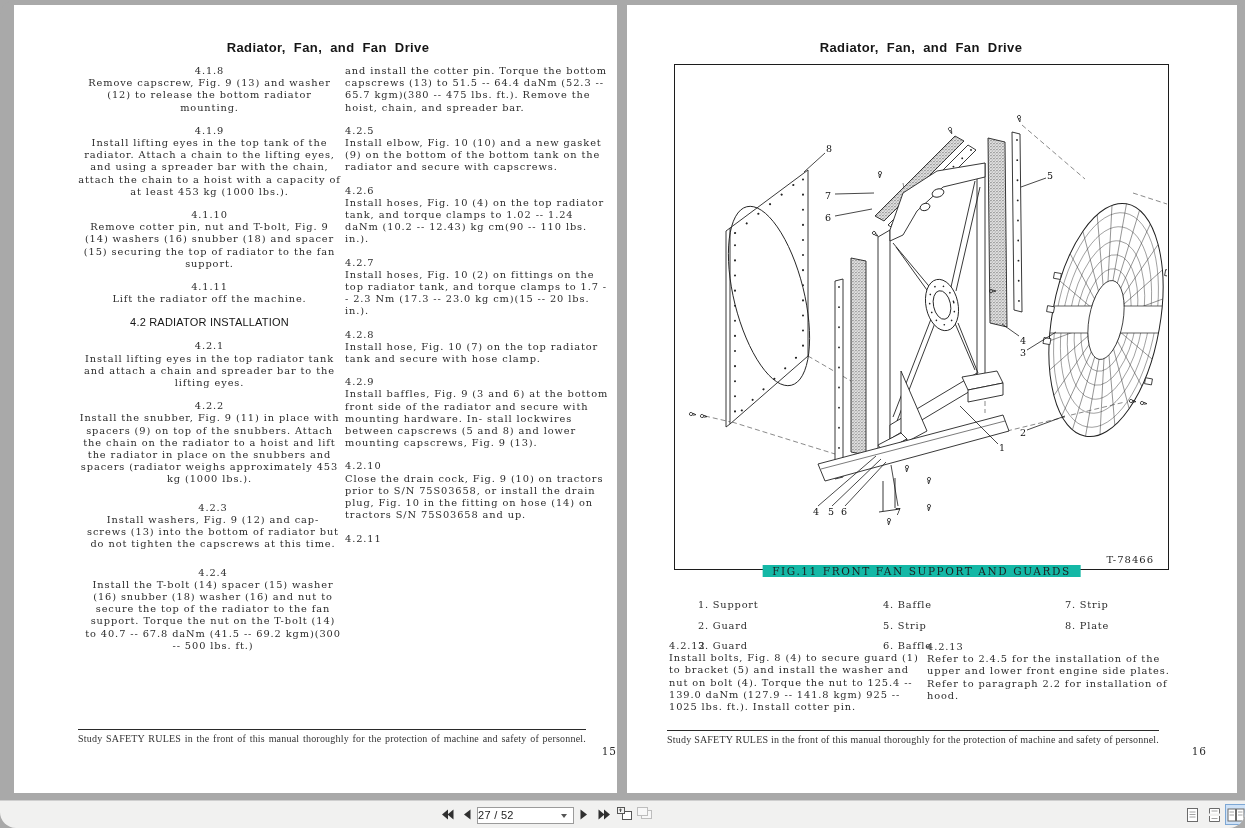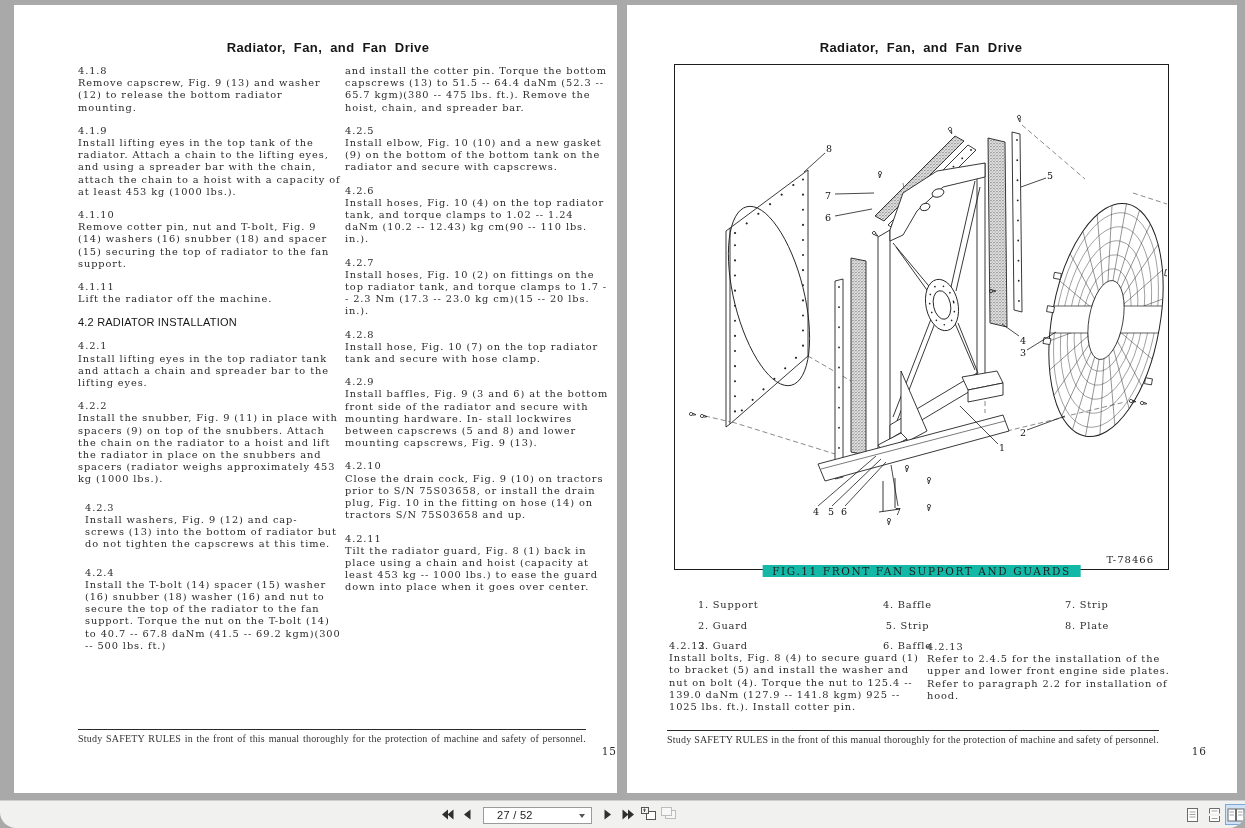--- a/index.html
+++ b/index.html
@@ -14,21 +14,21 @@
 
   .page-header {
     position:absolute; top:35px; text-align:center;
     font-family:"Liberation Sans", sans-serif; font-weight:bold;
     font-size:13px; letter-spacing:.4px; word-spacing:4px; color:#161616;
   }
   .page-left  .page-header { left:64px; width:500px; }
   .page-right .page-header { left:44px; width:500px; }
 
   .col { position:absolute; top:60px; }
-  .col-1 { left:64px;  width:263px; }
+  .col-1 { left:64px;  width:263px;text-align:center; }
   .col-2 { left:331px; width:266px; }
 
   .sec { margin-bottom:11px; }
   .sec, .body-text {
     font-family:"DejaVu Serif", serif; font-size:9.8px; line-height:12.2px;
     letter-spacing:.9px; color:#2b2b2b;
   }
   .sec.indent { padding-left:7px;margin-top:16px; }
   .subheading {
     font-family:"Liberation Sans", sans-serif; font-weight:normal; font-size:11px;
@@ -60,43 +60,43 @@
     position:absolute; left:50%; bottom:-8px; transform:translateX(-50%);
     background:#14b8a6; padding:0 10px; white-space:nowrap;
     font-family:"DejaVu Serif", serif; font-size:10.5px; letter-spacing:1.6px; color:#1f1f1f;
   }
   .drawing-number {
     position:absolute; right:14px; bottom:4px;
     font-family:"DejaVu Serif", serif; font-size:10px; letter-spacing:1px; color:#1f1f1f;
   }
 
   .parts-list { position:absolute; top:586px; }
-  .parts-col-1 { left:71px; } .parts-col-2 { left:256px;text-align:center; } .parts-col-3 { left:438px; }
+  .parts-col-1 { left:71px; } .parts-col-2 { left:256px; } .parts-col-3 { left:438px; }
   .parts-list div {
     font-family:"DejaVu Serif", serif; font-size:9.8px; line-height:12.6px;
     letter-spacing:.8px; color:#2b2b2b;margin-top:8px;
   }
   .rp-col-1 { position:absolute; left:42px;  top:635px; width:258px; }
   .rp-col-2 { position:absolute; left:300px; top:636px; width:262px; }
 
   
   .toolbar {
     position:absolute; left:0; bottom:0; width:1245px; height:28px;
     background:#f1f1f0; border-top:1px solid #cfcfcf;
   }
   .nav-group { position:absolute; left:437px; top:4px; display:flex; align-items:center; }
   .tb-btn {
     width:20px; height:20px; display:flex; align-items:center; justify-content:center;
     background:transparent; border:none; cursor:default;
   }
   .page-combo {
-    width:109px; height:17px; background:#fff; border:1px solid #9b9b9b;
-    display:flex; align-items:center; position:relative; margin:0 6px;
+    width:97px; height:17px; background:#fff; border:1px solid #9b9b9b;
+    display:flex; align-items:center; position:relative; margin:0 0;
     font-family:"Liberation Sans", sans-serif; font-size:11px; color:#1d1d1d;
-    padding-left:13px; letter-spacing:.3px;
+    letter-spacing:.3px;
   }
   .combo-caret {
     position:absolute; right:6px; top:6px; width:0; height:0;
     border-left:3.5px solid transparent; border-right:3.5px solid transparent;
     border-top:4.5px solid #555;
   }
   .layout-group { position:absolute; top:3px; left:1181px; display:flex; align-items:center; }
   .layout-btn { width:22px; height:21px; display:flex; align-items:center; justify-content:center; }
   .layout-btn.selected { background:#cfe2f7; border:1px solid #7da7d4; }
 </style>
@@ -167,21 +167,20 @@
       <div class="sec">
         <div>4.2.9</div>
         <div>Install baffles, Fig. 9 (3 and 6) at the bottom front side of the radiator and secure with mounting hardware. In- stall lockwires between capscrews (5 and 8) and lower mounting capscrews, Fig. 9 (13).</div>
       </div>
       <div class="sec">
         <div>4.2.10</div>
         <div>Close the drain cock, Fig. 9 (10) on tractors prior to S/N 75S03658, or install the drain plug, Fig. 10 in the fitting on hose (14) on tractors S/N 75S03658 and up.</div>
       </div>
       <div class="sec">
         <div>4.2.11</div>
-        <div>Tilt the radiator guard, Fig. 8 (1) back in place using a chain and hoist (capacity at least 453 kg -- 1000 lbs.) to ease the guard down into place when it goes over center.</div>
       </div>
     </div>
 
     <div class="footer-rule"></div>
     <div class="footer-text">Study SAFETY RULES in the front of this manual thoroughly for the protection of machine and safety of personnel.</div>
     <div class="page-num">15</div>
   </div>
 
   <div class="page page-right">
     <div class="page-header">Radiator, Fan, and Fan Drive</div>

